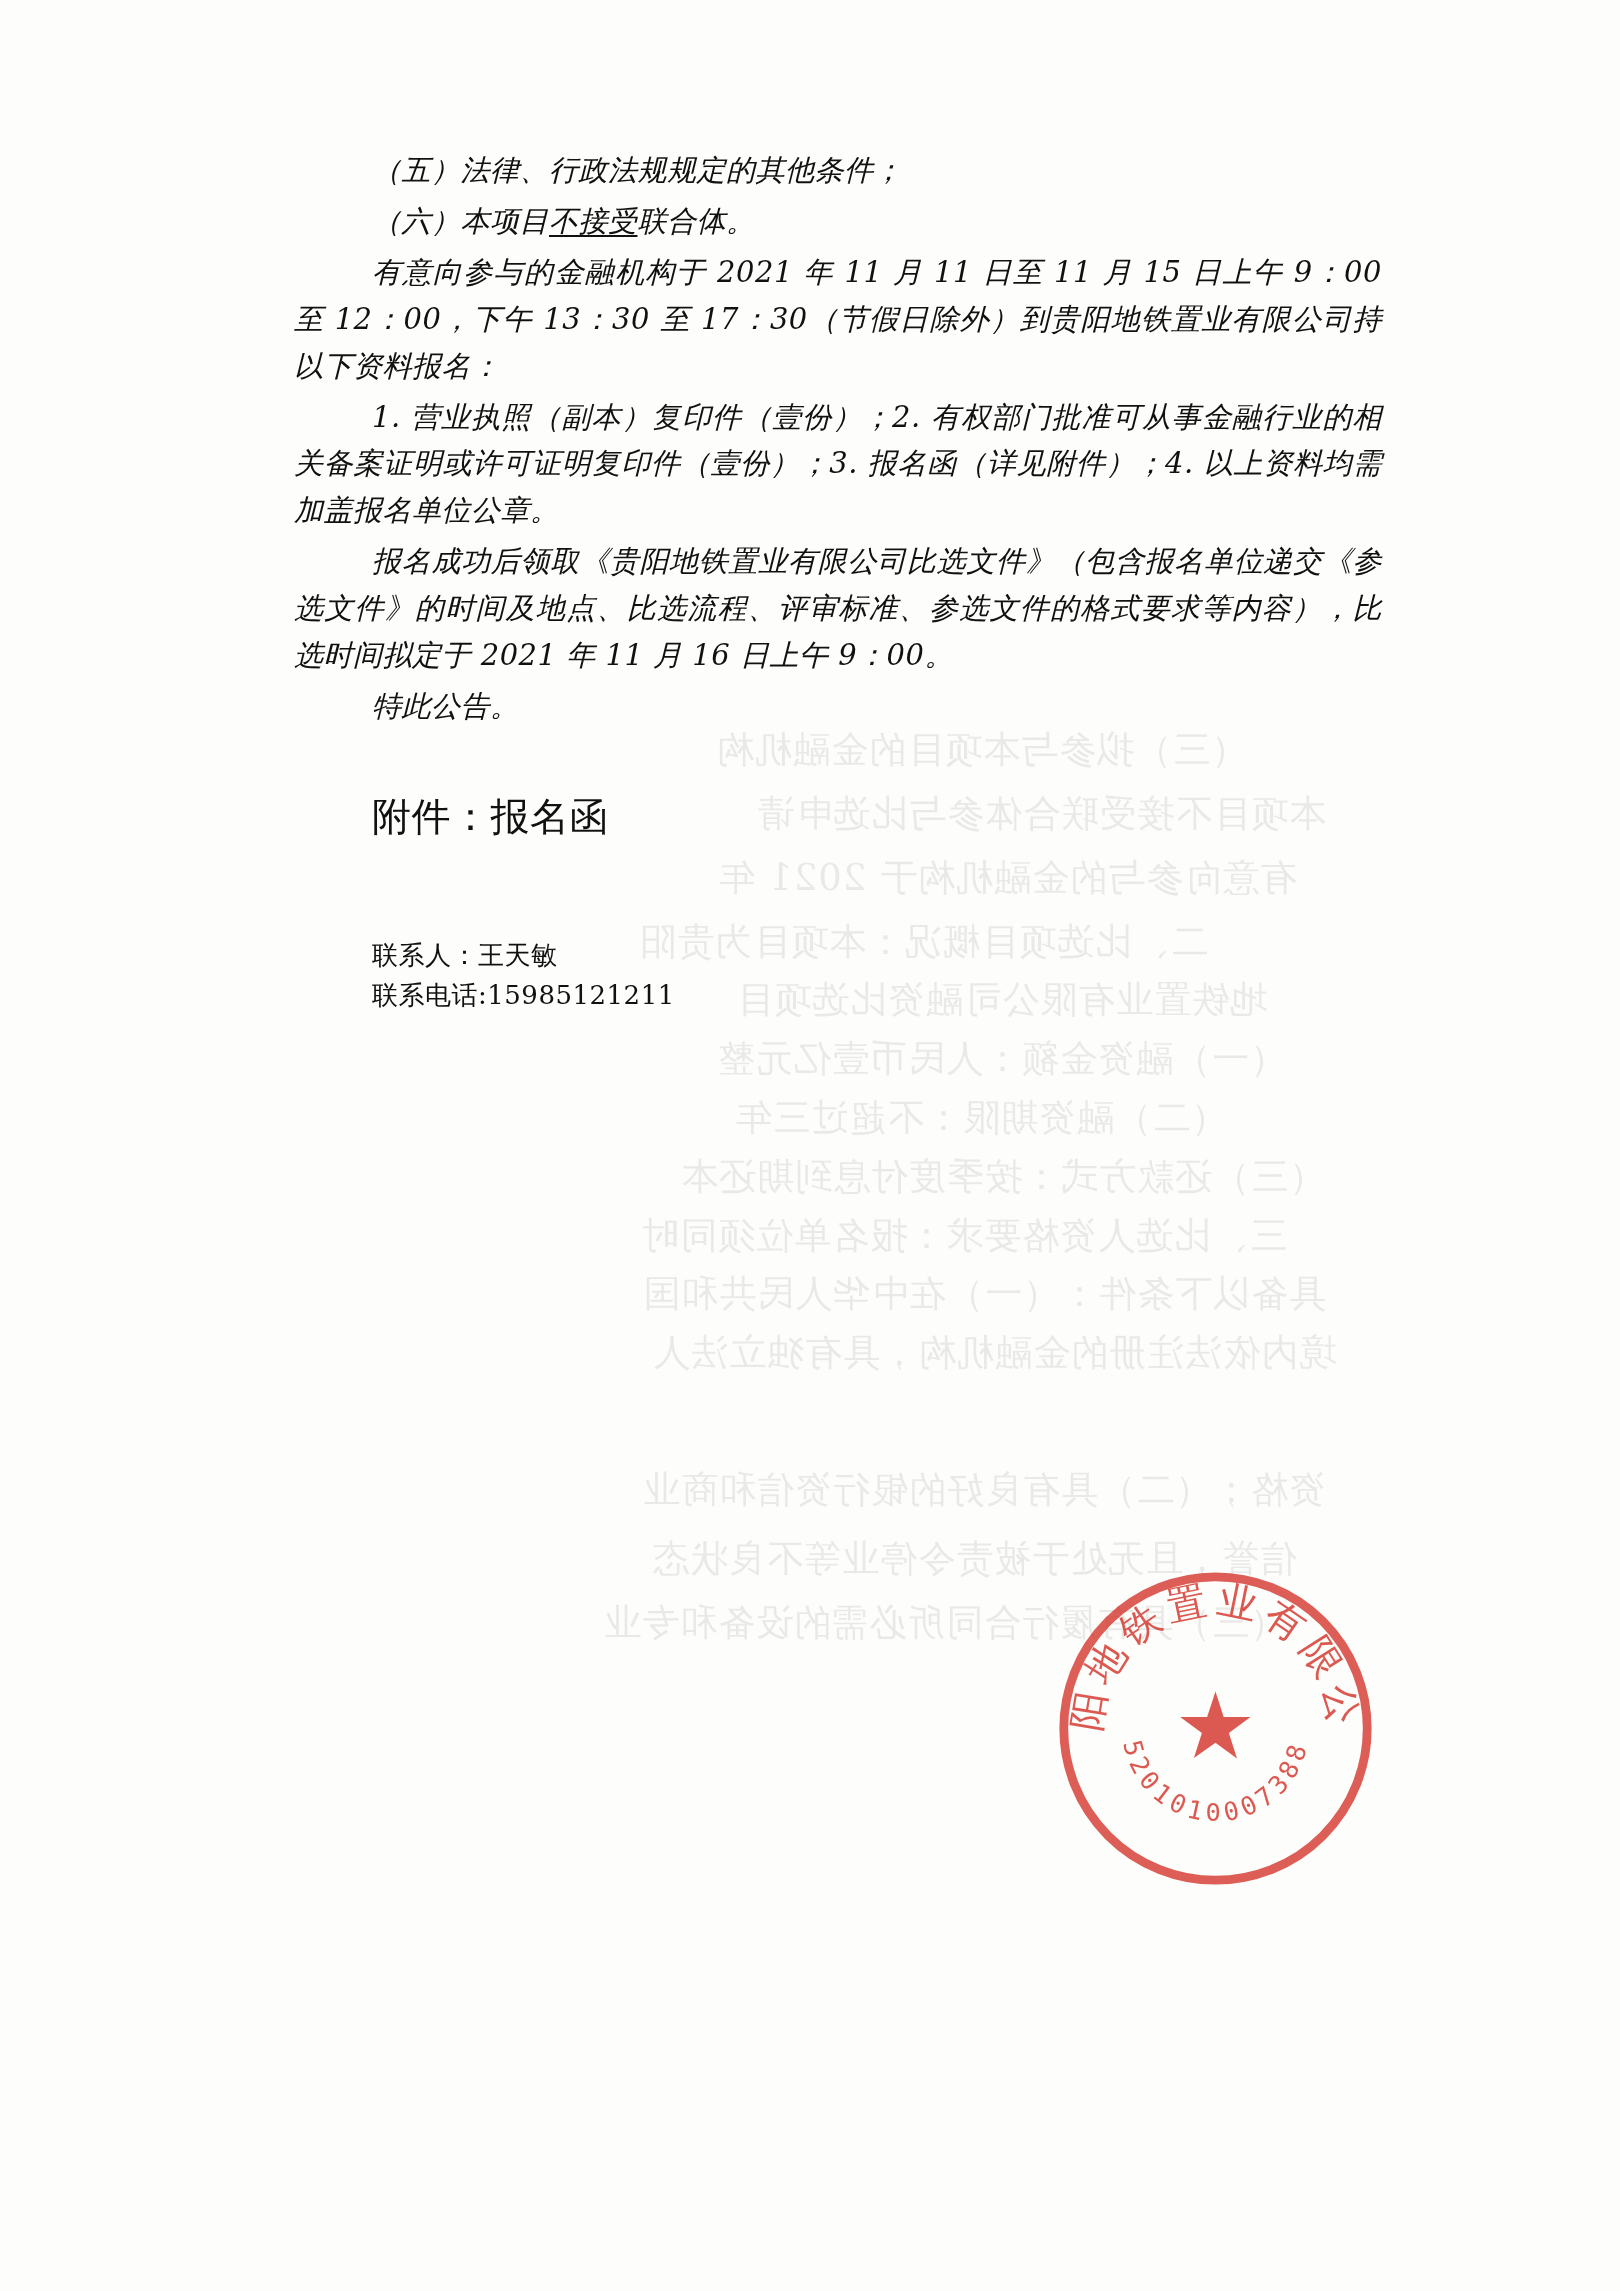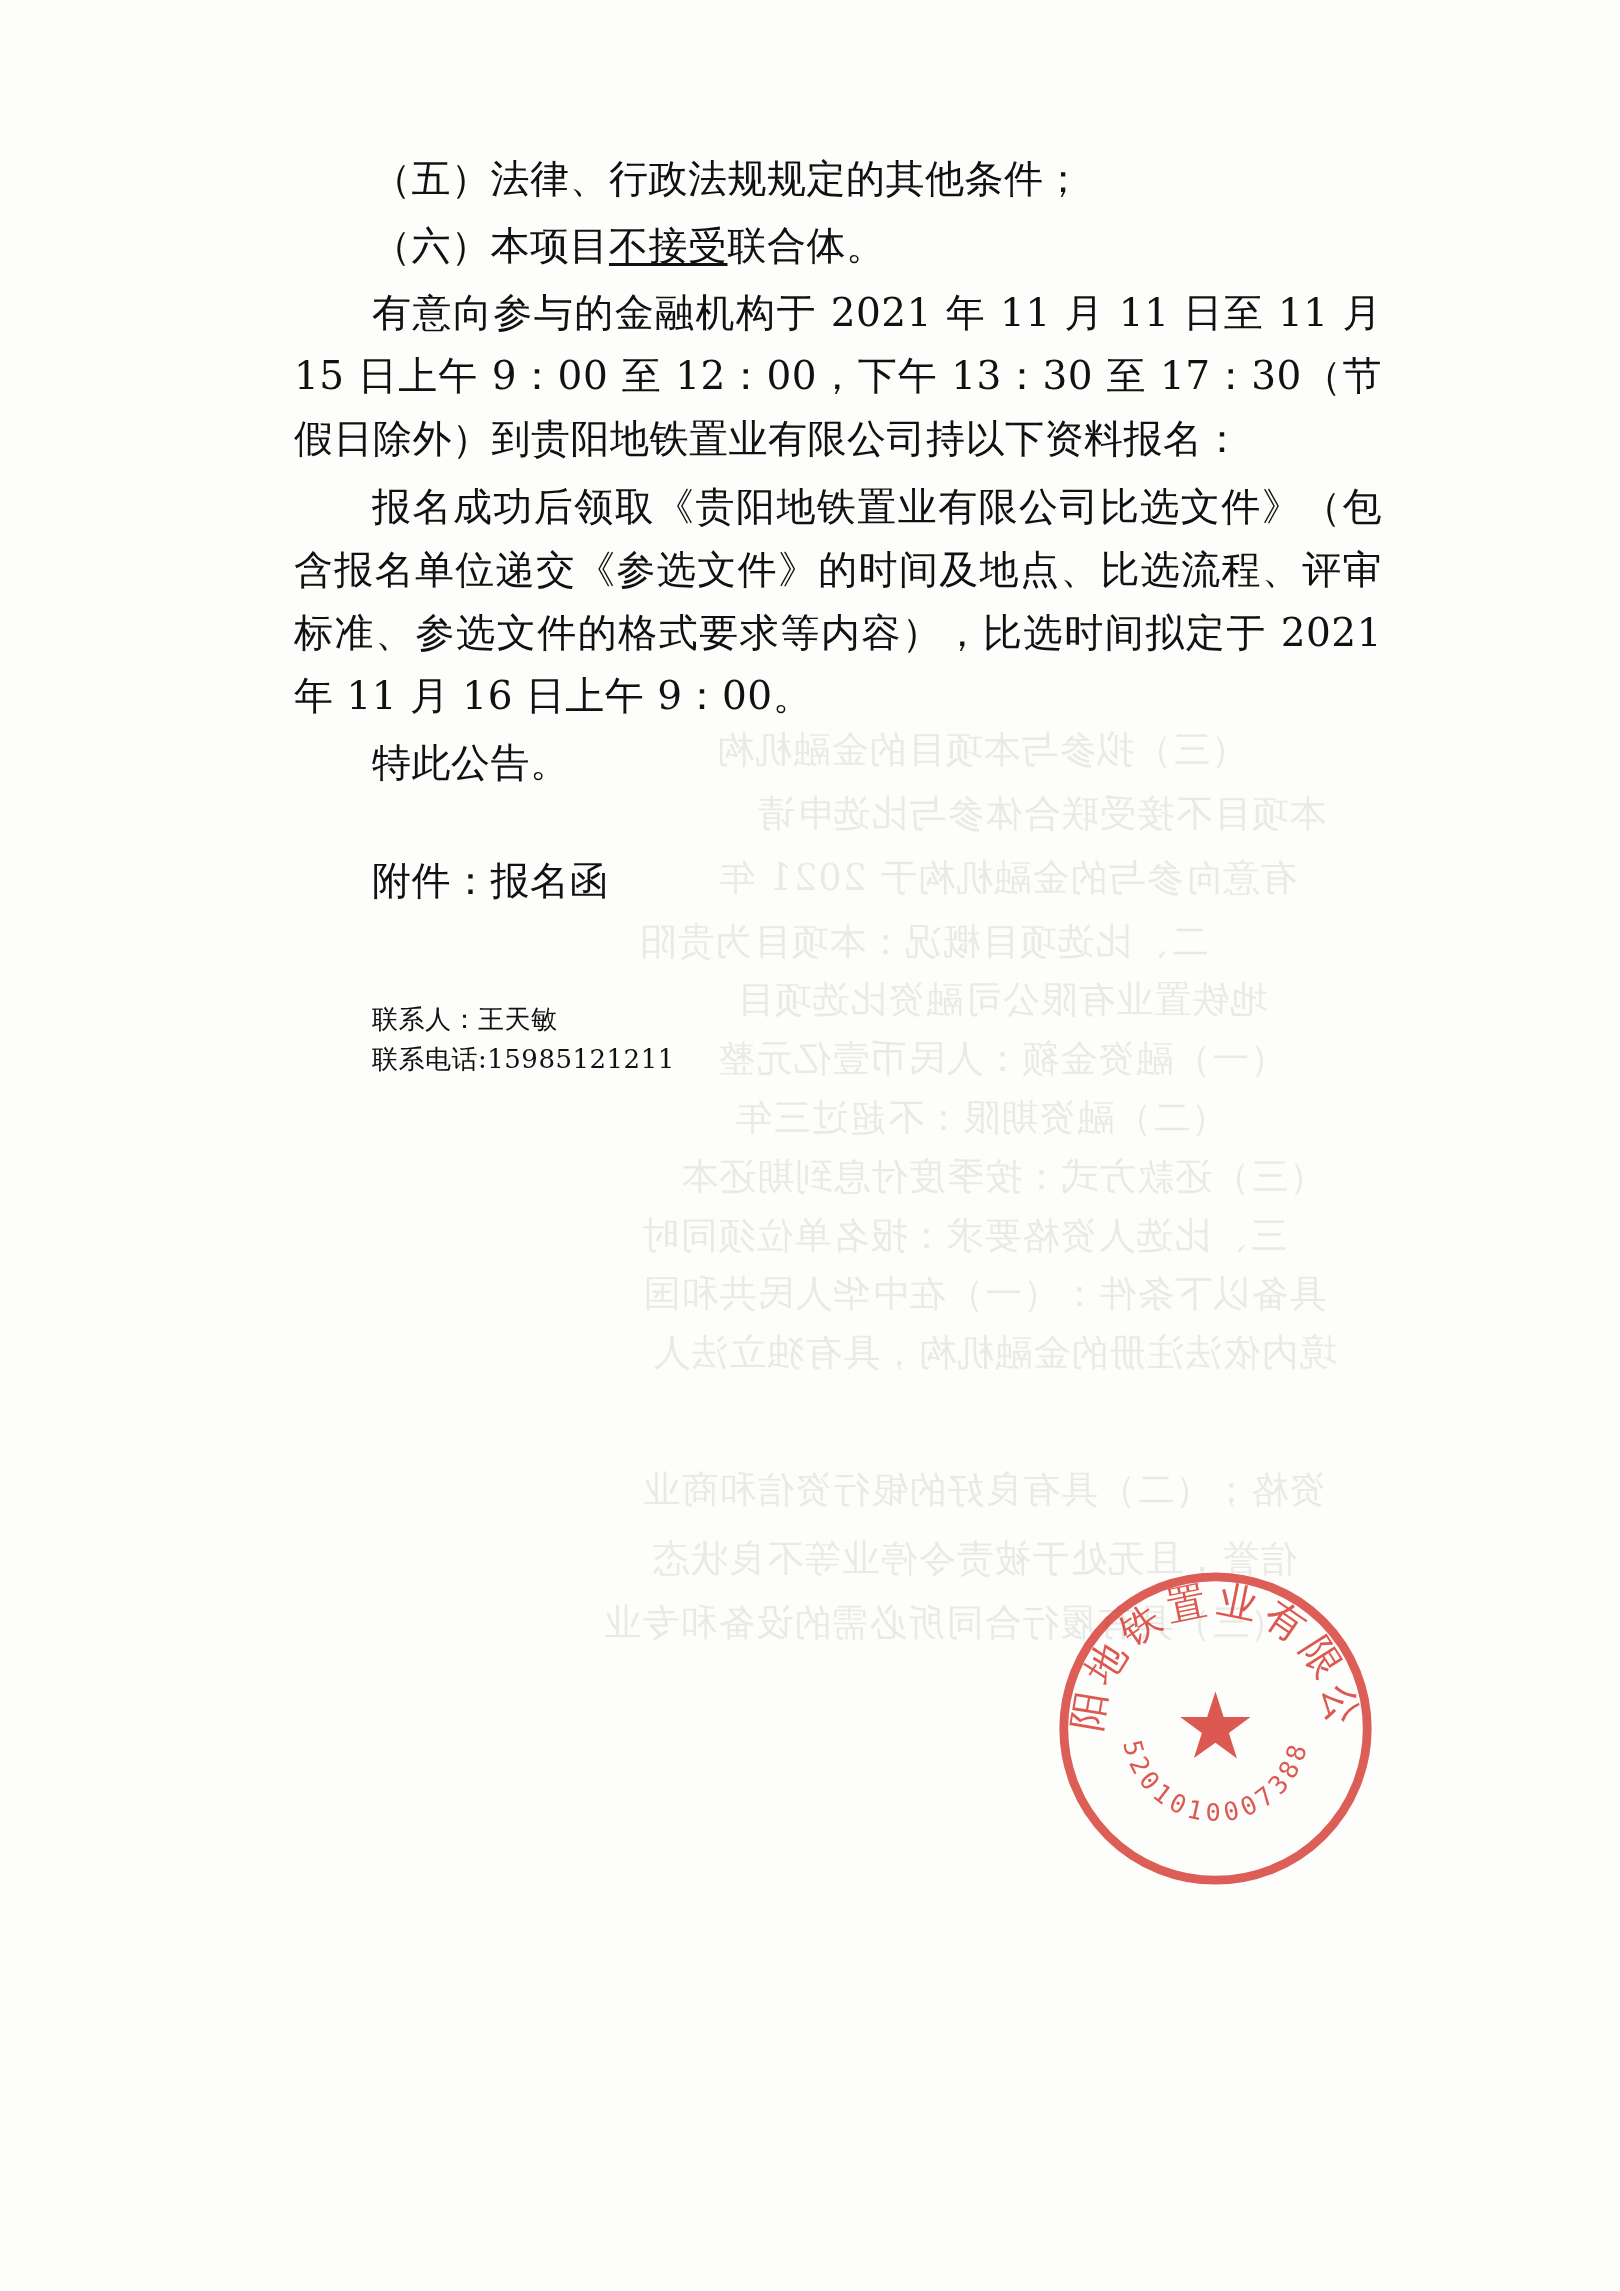--- a/index.html
+++ b/index.html
@@ -24,26 +24,27 @@
   }
 
   .content {
     position: absolute;
     left: 294px;
     top: 147px;
     width: 1088px;
   }
 
   .para {
-    font-size: 39px;
+    font-size: 29px;
     line-height: 1.62;
     letter-spacing: 0.5px;
     text-align: justify;
     margin: 0 0 3.9px 0;
     text-indent: 0;
+    font-style: italic;
   }
   .para.indent {
     text-indent: 78px;
   }
 
   .underline-seg {
     text-decoration: underline;
     text-underline-offset: 3.9px;
   }
   .spacer-md { height: 55px; }
@@ -129,20 +130,21 @@
     </div>
 
   <div class="content">
 
     <p class="para indent">（五）法律、行政法规规定的其他条件；</p>
 
     <p class="para indent"><span>（六）本项目</span><span class="underline-seg">不接受</span><span>联合体。</span></p>
 
     <p class="para indent">有意向参与的金融机构于 2021 年 11 月 11 日至 11 月 15 日上午 9：00 至 12：00，下午 13：30 至 17：30（节假日除外）到贵阳地铁置业有限公司持以下资料报名：</p>
 
+    <p class="para indent">1. 营业执照（副本）复印件（壹份）；2. 有权部门批准可从事金融行业的相关备案证明或许可证明复印件（壹份）；3. 报名函（详见附件）；4. 以上资料均需加盖报名单位公章。</p>
 
     <p class="para indent">报名成功后领取《贵阳地铁置业有限公司比选文件》（包含报名单位递交《参选文件》的时间及地点、比选流程、评审标准、参选文件的格式要求等内容），比选时间拟定于 2021 年 11 月 16 日上午 9：00。</p>
 
     <p class="para indent">特此公告。</p>
 
     <div class="spacer-md"></div>
 
     <p class="attach">附件：报名函</p>
 
     <div class="spacer-lg"></div>

